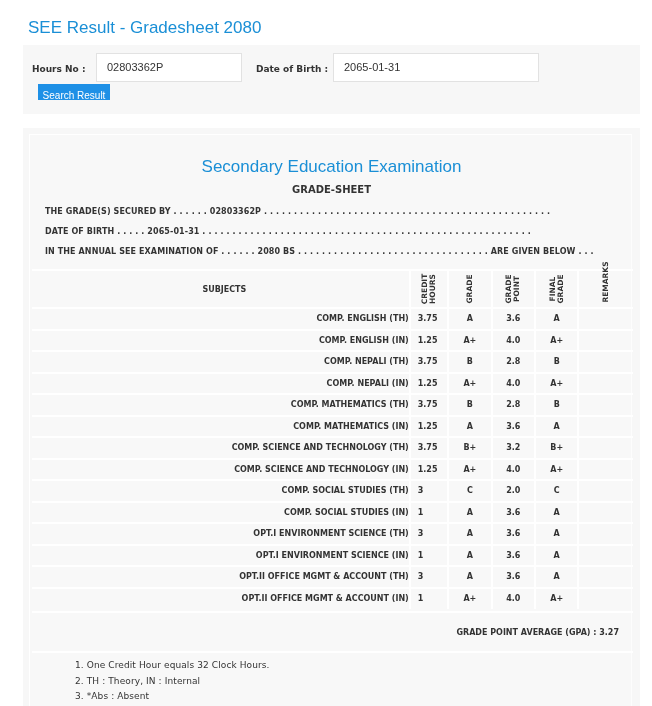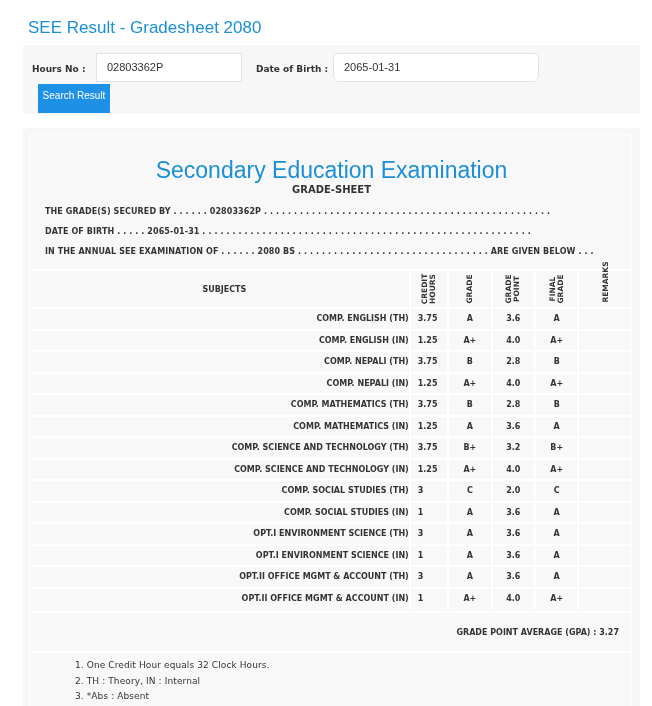--- a/index.html
+++ b/index.html
@@ -22,41 +22,41 @@
     }
     .field-label.symbol { left: 9px; top: 19px; }
     .field-label.dob { left: 233px; top: 19px; font-weight: bold; }
     .text-input {
       position: absolute; height: 29px; background: #fff;
       border: 1px solid #e2e2e2;
       font-family: "Liberation Sans", sans-serif; font-size: 11px; color: #333;
       padding: 0 10px; line-height: 27px;
     }
     .text-input.symbol { left: 73px; top: 8px; width: 146px; }
-    .text-input.dob { left: 310px; top: 8px; width: 206px; border-radius: 6px; }
+    .text-input.dob { left: 310px; top: 8px; width: 206px; }
     .search-btn {
-      position: absolute; left: 15px; top: 39px; width: 72px; height: 29px;
+      position: absolute; left: 15px; top: 39px; width: 72px; height: 16px;
       background: #1e90e6; color: #fff; border: none;
       font-family: "Liberation Sans", sans-serif; font-size: 10px;
       text-align: center; line-height: 23px; cursor: pointer;
     }
 
     .sheet-outer {
       position: absolute; left: 23px; top: 128px; width: 617px; height: 590px;
       background: #f7f7f7;
     }
     .sheet-inner {
       position: absolute; left: 6px; top: 6px; width: 603px; height: 590px;
       background: #f8f8f8; border: 1px solid #fdfdfd;
       border-left: 1px solid #ffffff; border-top: 1px solid #ffffff;
     }
 
     .exam-title {
       position: absolute; left: 0; top: 22px; width: 603px; text-align: center;
-      font-family: "Liberation Sans", sans-serif; font-size: 23px; color: #1a8fd6;
+      font-family: "Liberation Sans", sans-serif; font-size: 17px; color: #1a8fd6;
     }
     .grade-sheet-label {
       position: absolute; left: 0; top: 49px; width: 603px; text-align: center;
       font-size: 10px; font-weight: bold; color: #333;
     }
     .info-line {
       position: absolute; left: 15px; font-size: 8px; font-weight: bold; color: #333;
       white-space: nowrap; letter-spacing: 0.1px;
     }
     .info-line.l1 { top: 72px; }

